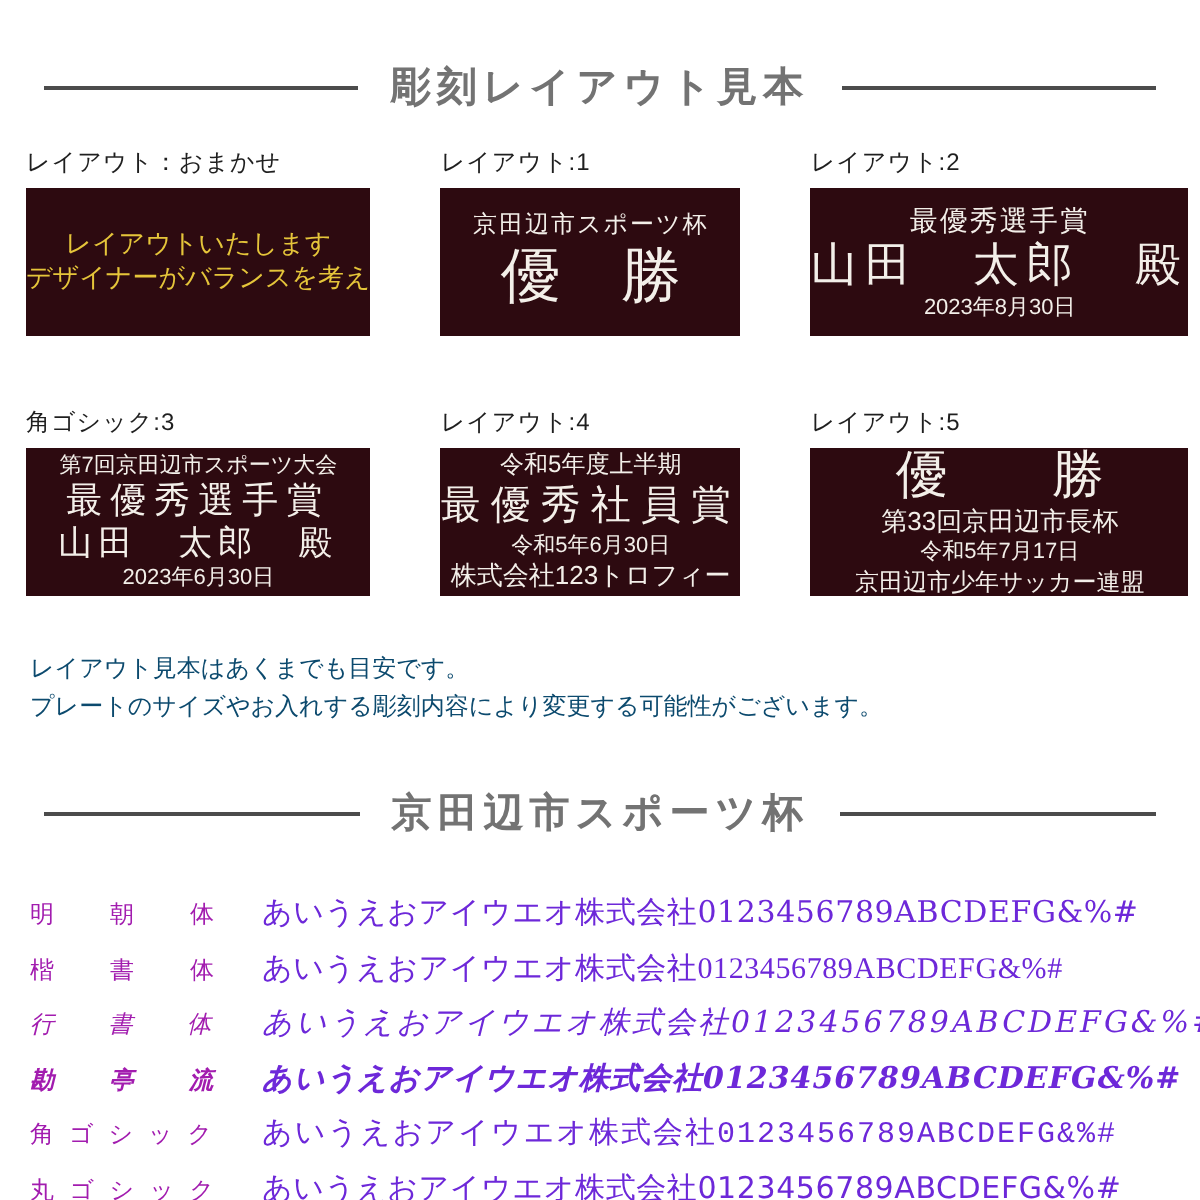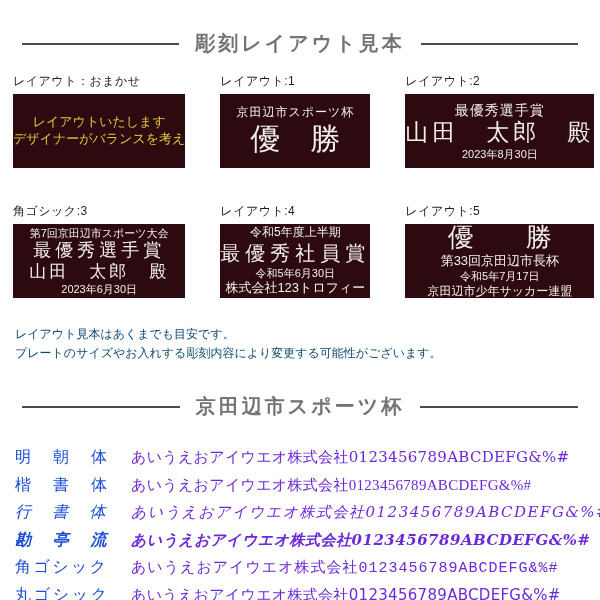--- a/index.html
+++ b/index.html
@@ -31,21 +31,21 @@
   .s23 { font-size:23px; letter-spacing:4px; line-height:1.2; }
   .s26 { font-size:26px; line-height:1.15; }
   .s30 { font-size:30px; line-height:1.2; }
 
   
   .note { margin:27px 15px 0; font-size:12px; color:#0c4a6e; line-height:1.6; }
 
   
   .fonts-table { margin:27px 15px 0; }
   .font-row { display:flex; align-items:baseline; height:27.5px; }
-  .font-name { width:92px; flex-shrink:0; font-size:16px; color:#1d4ed8; text-align:justify; text-align-last:justify; }
+  .font-name { width:92px; flex-shrink:0; font-size:12px; color:#a21caf; text-align:justify; text-align-last:justify; }
   .font-sample { margin-left:24px; font-size:15px; color:#6d28d9; white-space:nowrap; letter-spacing:0.3px; }
 
   .f-mincho { font-family:"DejaVu Serif","Liberation Serif",serif; }
   .f-kaisho { font-family:"Liberation Serif","DejaVu Serif",serif; }
   .f-gyosho { font-family:"DejaVu Serif","Liberation Serif",serif; font-style:italic; letter-spacing:1.5px; }
   .f-kantei { font-family:"DejaVu Serif","Liberation Serif",serif; font-weight:bold; letter-spacing:0.5px;font-style:italic; }
   .f-kakugo { font-family:Liberation Mono, monospace; letter-spacing:1px; }
   .f-marugo { font-family:"DejaVu Sans","Liberation Sans",sans-serif; }
 </style>
 </head>

